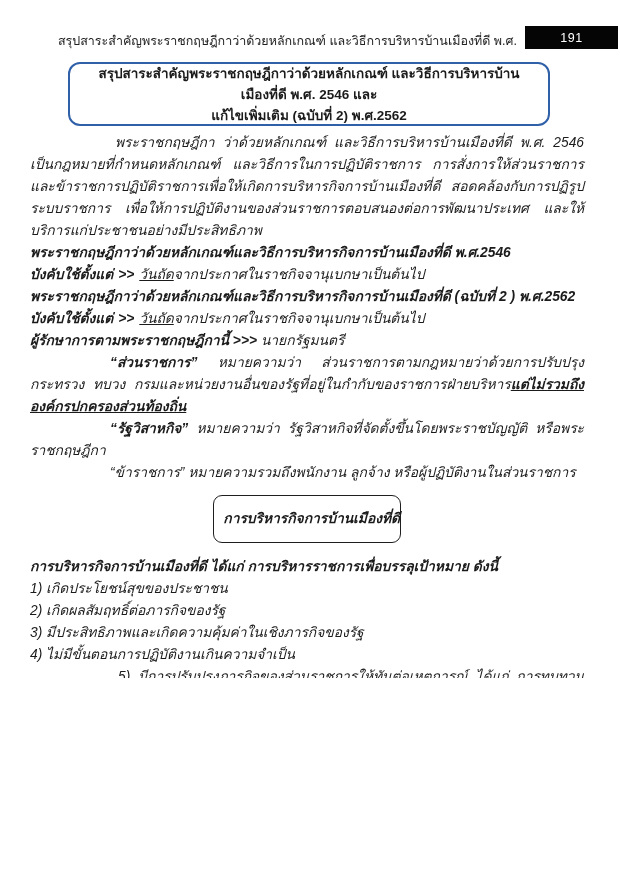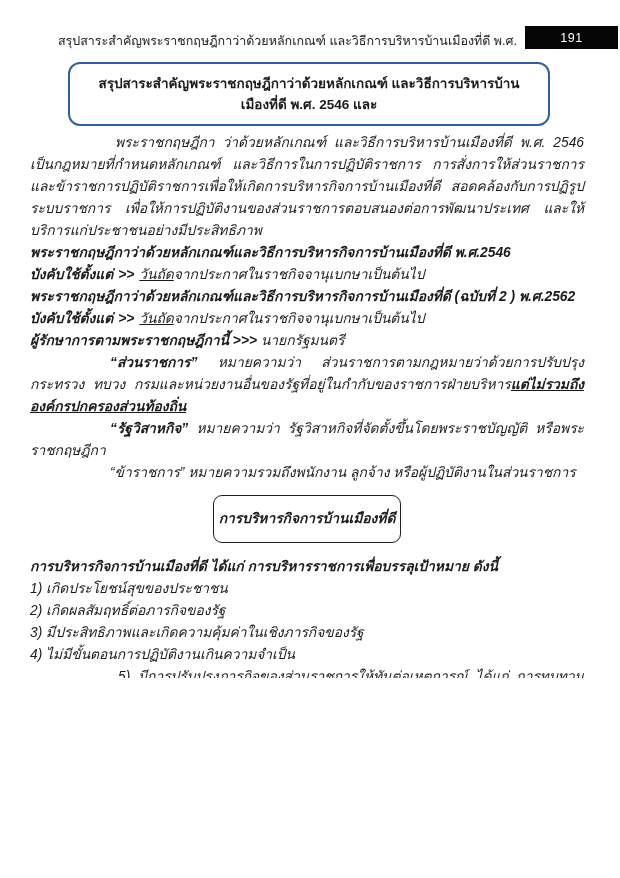--- a/index.html
+++ b/index.html
@@ -41,21 +41,21 @@
   .ml-heading{margin-left:45px;text-align:left;}
   .ml-sub{margin-left:80px;text-align:left;}
   .bold{font-weight:bold;}
   .ul{text-decoration:underline;}
   .bold-ul{font-weight:bold;text-decoration:underline;}
   .arrow{font-weight:bold;padding:0 5px;}
   
   .section-box{
     width:186px;height:46px;margin:11px auto 13px auto;
     border:1.6px solid #1f1f1f;border-radius:9px;
-    display:flex;align-items:center;justify-content:center;
+    display:flex;align-items:center;justify-content:flex-end;
     font-weight:bold;font-size:13.8px;text-align:center;
   }
   .goal-item{margin-left:80px;text-align:left;}
   .indent-goal{text-indent:80px;}
   .indent-goal5{text-indent:88px;}
   
   .footer-bar{
     position:absolute;top:810px;left:73px;width:483px;height:6px;
     background:#4a74ba;border:1px solid #3a5a94;box-sizing:border-box;
   }
@@ -78,20 +78,21 @@
 
 <div class="page">
 
   <div class="hdr-title">สรุปสาระสำคัญพระราชกฤษฎีกาว่าด้วยหลักเกณฑ์ และวิธีการบริหารบ้านเมืองที่ดี พ.ศ.</div>
   <div class="page-badge">
     <span>191</span>
   </div>
 
   <div class="title-box">
     <div>สรุปสาระสำคัญพระราชกฤษฎีกาว่าด้วยหลักเกณฑ์ และวิธีการบริหารบ้านเมืองที่ดี พ.ศ. 2546 และ</div>
+    <div>แก้ไขเพิ่มเติม (ฉบับที่ 2) พ.ศ.2562</div>
   </div>
 
   <div class="content">
 
     <p class="indent-lg">พระราชกฤษฎีกา ว่าด้วยหลักเกณฑ์ และวิธีการบริหารบ้านเมืองที่ดี พ.ศ. 2546 เป็นกฎหมายที่กำหนดหลักเกณฑ์ และวิธีการในการปฏิบัติราชการ การสั่งการให้ส่วนราชการและข้าราชการปฏิบัติราชการเพื่อให้เกิดการบริหารกิจการบ้านเมืองที่ดี สอดคล้องกับการปฏิรูประบบราชการ เพื่อให้การปฏิบัติงานของส่วนราชการตอบสนองต่อการพัฒนาประเทศ และให้บริการแก่ประชาชนอย่างมีประสิทธิภาพ</p>
 
     <p class="bold ml-heading">พระราชกฤษฎีกาว่าด้วยหลักเกณฑ์และวิธีการบริหารกิจการบ้านเมืองที่ดี พ.ศ.2546</p>
     <p class="ml-sub"><span class="bold">บังคับใช้ตั้งแต่</span><span class="arrow">&gt;&gt;</span><span class="ul">วันถัด</span><span>จากประกาศในราชกิจจานุเบกษาเป็นต้นไป</span></p>
 
     <p class="bold ml-heading">พระราชกฤษฎีกาว่าด้วยหลักเกณฑ์และวิธีการบริหารกิจการบ้านเมืองที่ดี (ฉบับที่ 2 ) พ.ศ.2562</p>

